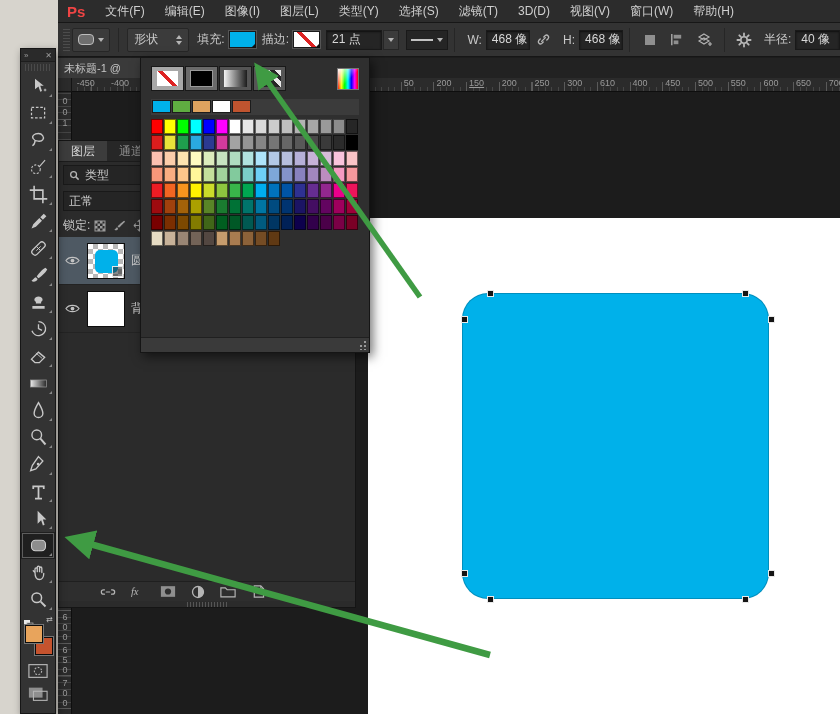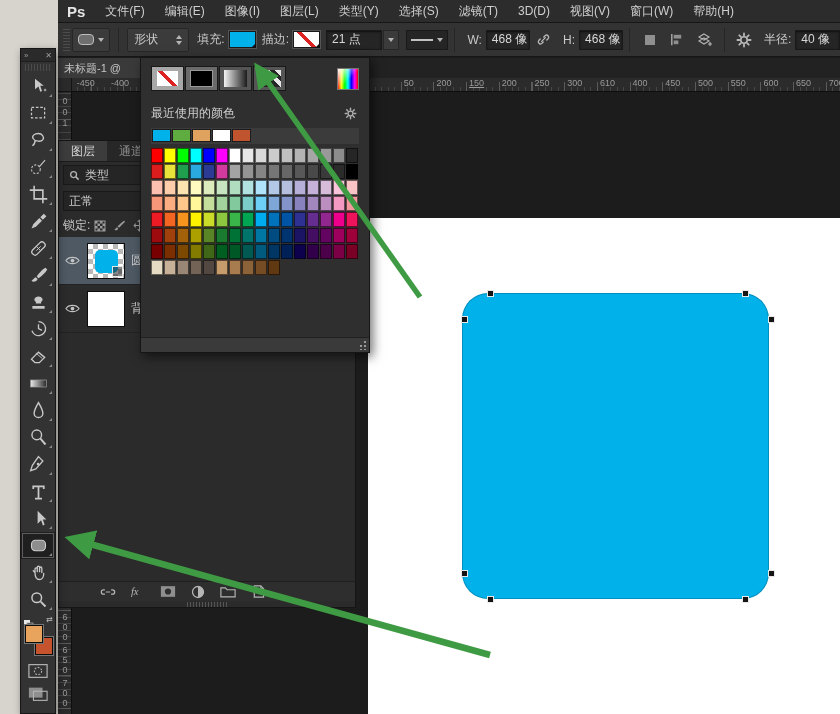--- a/index.html
+++ b/index.html
@@ -4,21 +4,21 @@
 <style>
   html,body{margin:0;padding:0;background:#888;}
   *{box-sizing:border-box;}
   .screen{position:relative;width:840px;height:714px;overflow:hidden;
     background:#d7d4cd;font-family:"Liberation Sans","DejaVu Sans",sans-serif;
     -webkit-font-smoothing:antialiased;}
   
   .ps-window{position:absolute;left:58px;top:0;width:782px;height:714px;background:#1c1c1c;}
   .menubar{position:absolute;left:0;top:0;width:100%;height:23px;background:#2c2c2c;
     border-bottom:1px solid #171717;display:flex;align-items:center;color:#cfcfcf;font-size:12px;}
-  .ps-logo{color:#e5e5e5;font-weight:bold;font-size:15px;padding:0 10px 0 9px;}
+  .ps-logo{color:#ef4444;font-weight:bold;font-size:15px;padding:0 10px 0 9px;}
   .menu-item{padding:0 10px;cursor:default;}
   .optionsbar{position:absolute;left:0;top:23px;width:100%;height:34px;background:#333333;
     border-bottom:1px solid #161616;display:flex;align-items:center;color:#c9c9c9;font-size:12px;}
   .grip-v{width:7px;height:22px;margin-left:5px;
     background:repeating-linear-gradient(0deg,#4c4c4c 0 1px,transparent 1px 3px);}
   .ob-sep{width:1px;height:24px;background:#404040;border-right:1px solid #262626;margin:0 6px;}
   .ob-label{margin:0 4px 0 6px;white-space:nowrap;}
   .ob-btn{display:flex;align-items:center;justify-content:center;height:24px;background:#3b3b3b;
     border:1px solid #262626;border-radius:2px;margin:0 2px;cursor:pointer;}
   .preset-btn{width:40px;gap:4px;}
@@ -399,31 +399,20 @@
   </div>
 
   <div class="fill-popup">
     <div class="fp-btnrow">
       <div class="fp-btn none"></div>
       <div class="fp-btn solid"></div>
       <div class="fp-btn grad"></div>
       <div class="fp-btn pattern"></div>
       <div class="fp-picker"></div>
     </div>
-    <div class="fp-label-row">
-      <span>最近使用的颜色</span>
-      <span class="fp-gear">
-        <svg width="13" height="13" viewBox="0 0 16 16">
-            <circle cx="8" cy="8" r="3" fill="none" stroke="#b0b0b0" stroke-width="1.6"></circle>
-            <g stroke="#b0b0b0" stroke-width="1.8" stroke-linecap="round">
-              <path d="M8 1.6v2M8 12.4v2M1.6 8h2M12.4 8h2M3.4 3.4l1.4 1.4M11.2 11.2l1.4 1.4M12.6 3.4l-1.4 1.4M4.8 11.2l-1.4 1.4"></path>
-            </g>
-          </svg>
-      </span>
-    </div>
     <div class="fp-recent" id="fp-recent">
         <div class="sw" style="background: rgb(0, 177, 234);"></div>
         <div class="sw" style="background: rgb(95, 173, 65);"></div>
         <div class="sw" style="background: rgb(223, 163, 95);"></div>
         <div class="sw" style="background: rgb(255, 255, 255);"></div>
         <div class="sw" style="background: rgb(192, 84, 47);"></div>
       </div>
     <div class="fp-grid" id="fp-grid">
         <div class="row">
           <div class="sw" style="background: rgb(255, 0, 0);"></div>

